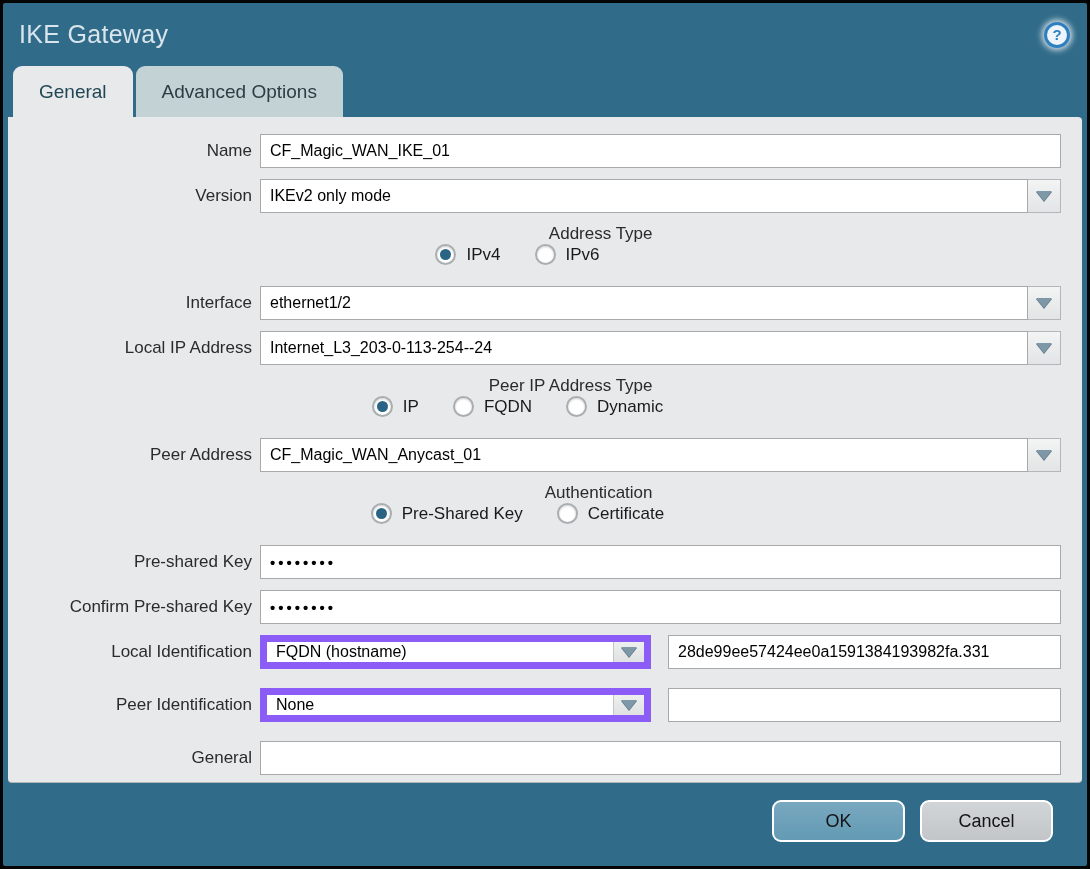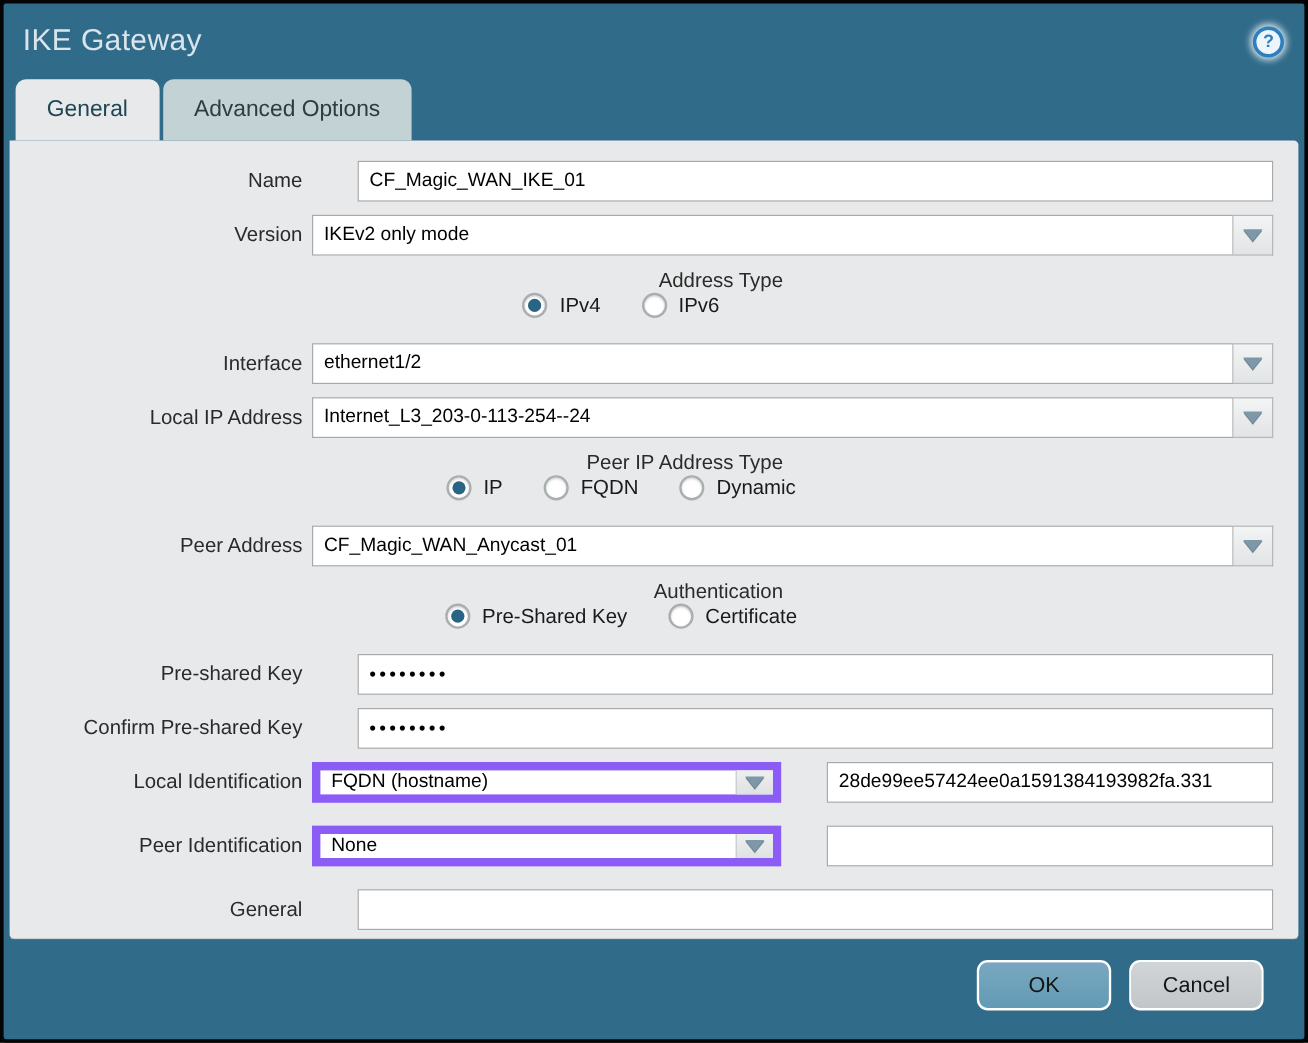--- a/index.html
+++ b/index.html
@@ -55,21 +55,20 @@
   .row-label {
     flex:none; width:244px; margin-right:8px;
     text-align:right; font-size:17px; color:#2b2b2b;
   }
   .field-wrap { flex:1; display:flex; align-items:center; min-width:0; }
   input.text {
     width:100%; height:34px;
     border:1px solid #a9a9a9; background:#fff;
     padding:0 9px; font-size:16px; color:#000;
     font-family:inherit;
-    margin-left:38px;
   }
   input.password { letter-spacing:3px; font-weight:bold; font-size:15px; }
   
   .select { flex:1; display:flex; min-width:0;justify-content:flex-end; }
   .value-box {
     flex:1; height:34px; min-width:0;
     border:1px solid #a9a9a9; background:#fff;
     display:flex; align-items:center; padding:0 9px;
     font-size:16px; color:#000; white-space:nowrap; overflow:hidden;
   }
@@ -115,21 +114,21 @@
     border-radius:50%; background:#2a6484;
   }
   .radio-label { margin-left:10px; font-size:17px; color:#1a1a1a; }
   
   .footer {
     height:83px;
     display:flex; justify-content:flex-end; align-items:flex-start;
     padding:17px 34px 0 0; gap:15px;
   }
   .btn {
-    width:112px; height:42px;
+    width:133px; height:42px;
     border:2px solid #fff; border-radius:9px;
     font-size:18px; color:#141414; font-family:inherit;
     display:flex; align-items:center; justify-content:center;
     cursor:pointer;
   }
   .btn-ok     { background:linear-gradient(#79a8c0,#639ab4); }
   .btn-cancel { background:linear-gradient(#d2d5d8,#c2c6c9); }
 </style>
 </head>
 <body>

